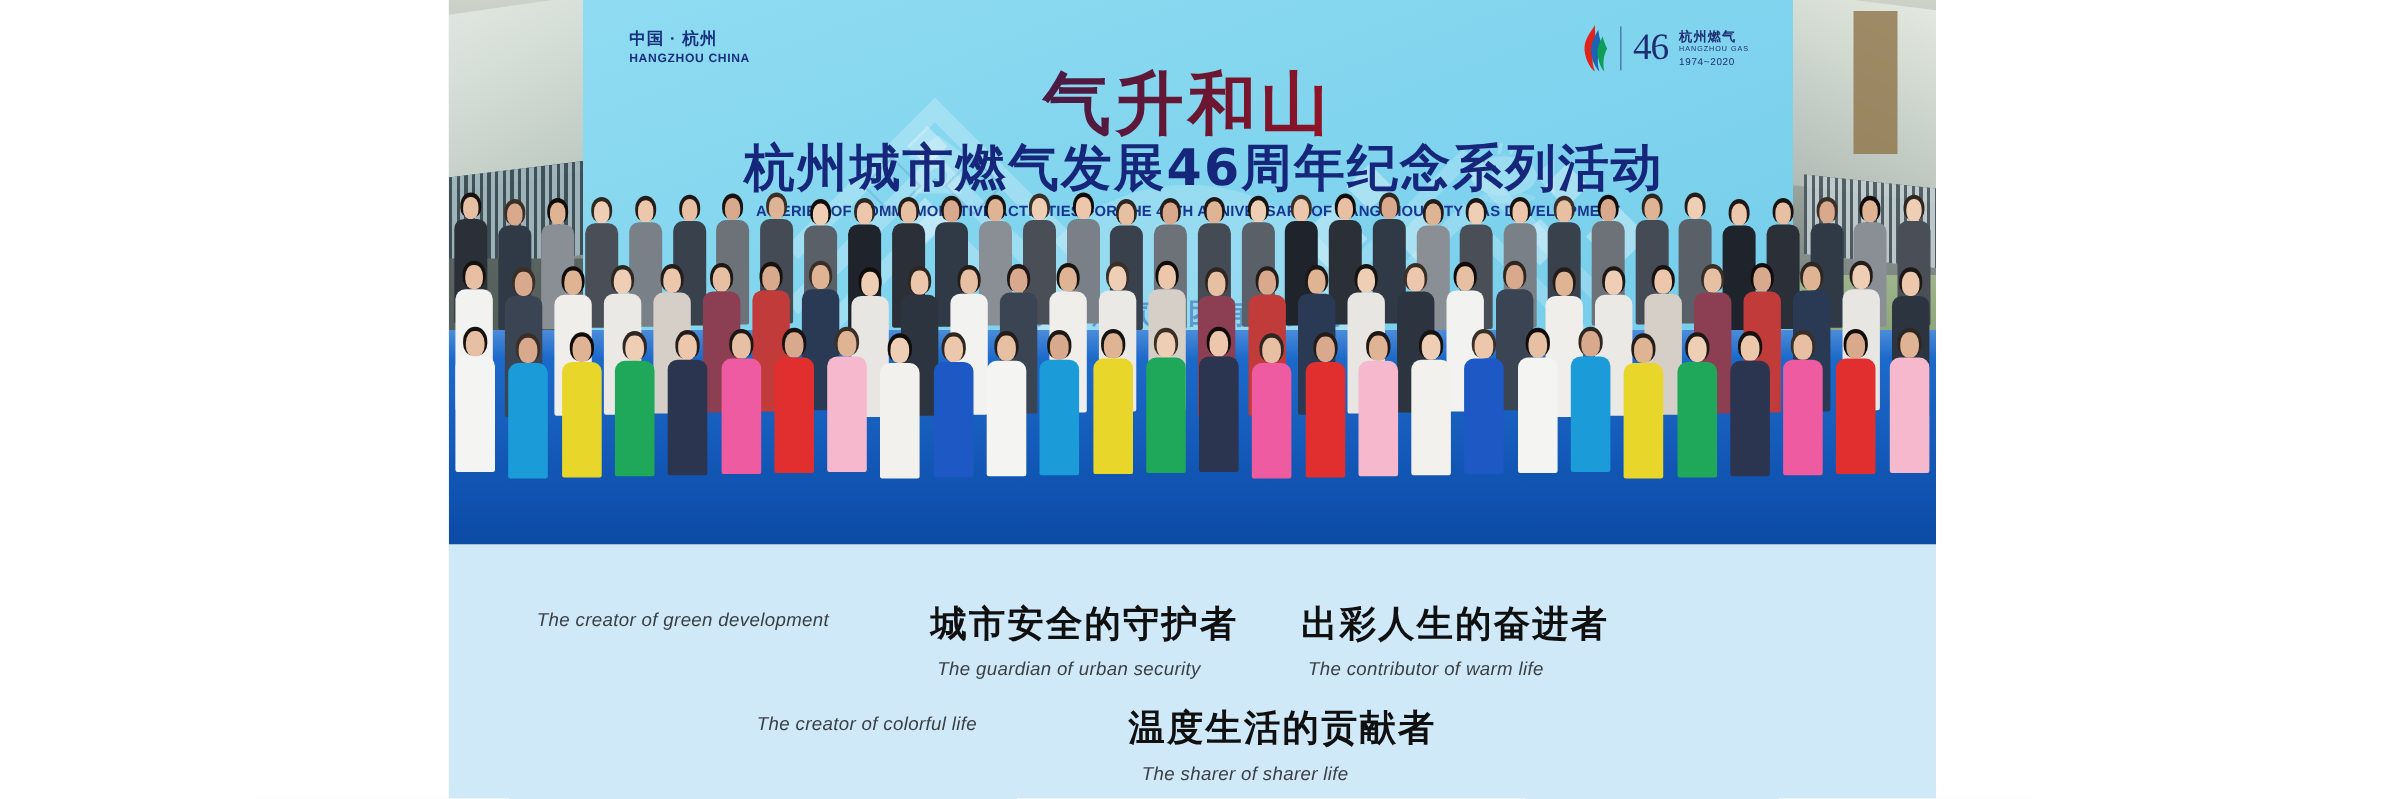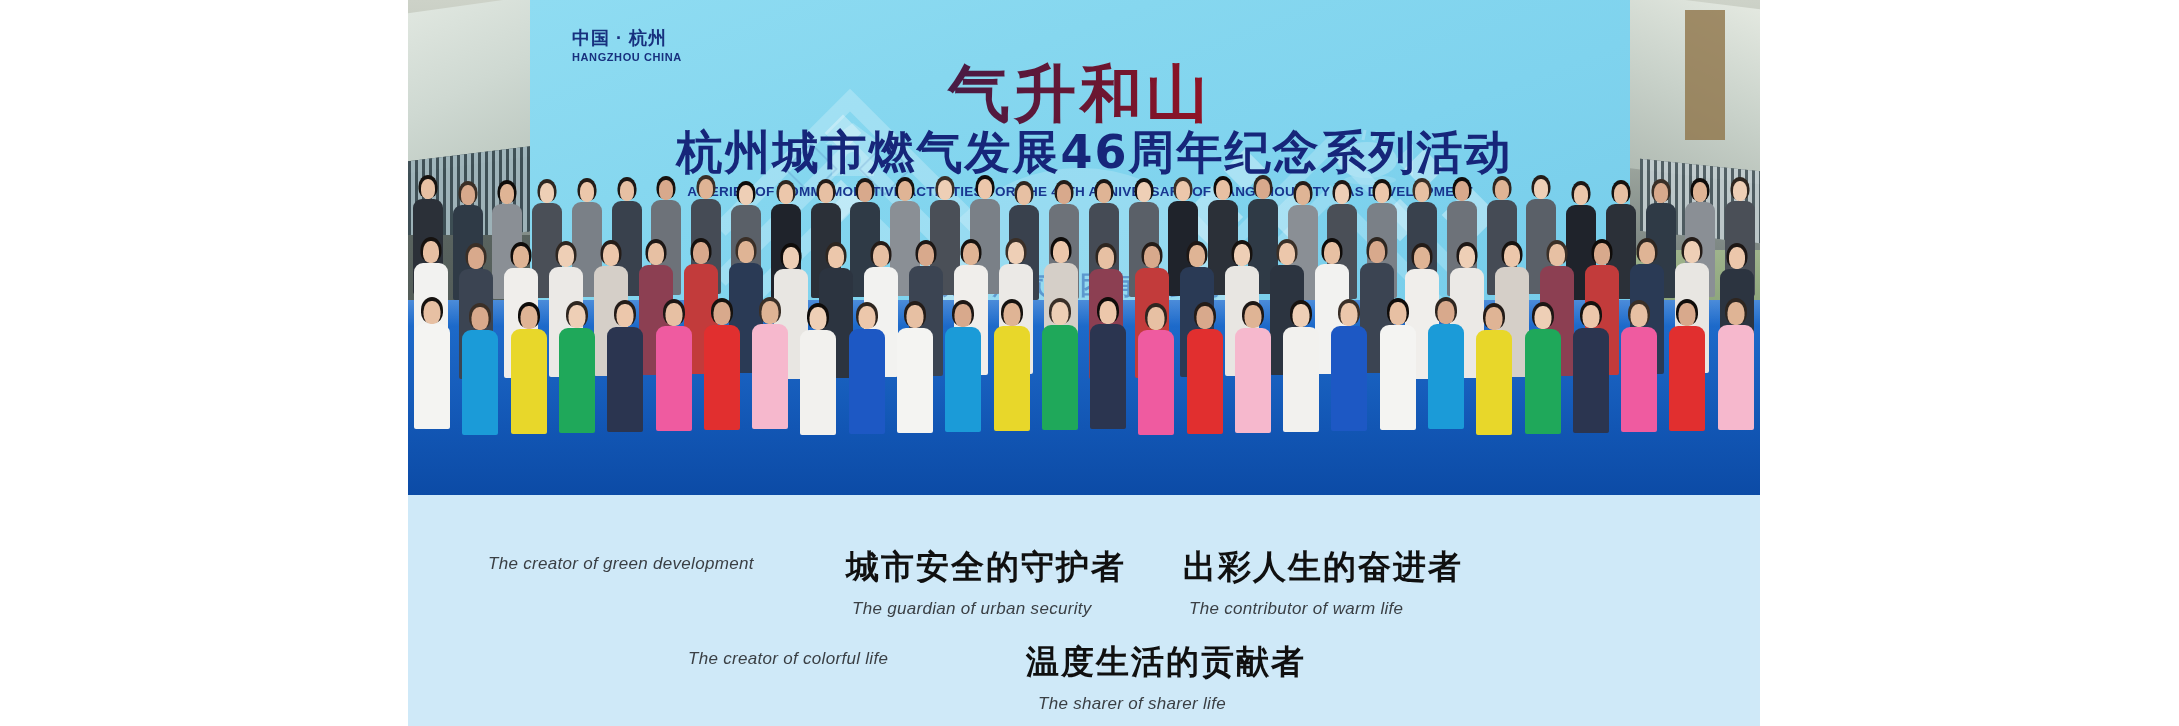--- a/index.html
+++ b/index.html
@@ -43,21 +43,21 @@
        overflow:hidden;}
   
   .deco-chev{position:absolute;opacity:.30;}
   .deco-diamond{position:absolute;background:rgba(255,255,255,.34);transform:rotate(45deg);}
   .deco-diamond.out{background:transparent;border:2px solid rgba(110,175,215,.55);}
   .deco-icon{position:absolute;opacity:.22;}
   .led-arc{position:absolute;left:50%;bottom:-150px;width:340px;height:340px;margin-left:-170px;
       border-radius:50%;background:rgba(255,255,255,.18);}
 
   .led-corner{position:absolute;left:42px;top:26px;color:#17307e;line-height:1.35;}
-  .led-corner .cn{font-size:18px;font-weight:700;letter-spacing:1px;}
+  .led-corner .cn{font-size:15px;font-weight:700;letter-spacing:1px;}
   .led-corner .en{font-size:11px;font-weight:700;letter-spacing:.6px;}
 
   
   .brand{position:absolute;right:40px;top:22px;display:flex;align-items:center;gap:10px;}
   .brand .flame{width:26px;height:44px;}
   .brand .divider{width:1px;height:40px;background:#2b3f86;opacity:.8;}
   .brand .num46{font-family:"Liberation Serif","DejaVu Serif",serif;font-size:34px;color:#1d2f72;
       letter-spacing:-1px;line-height:1;}
   .brand .btxt{color:#1d2f72;line-height:1.25;}
   .brand .btxt .b1{font-size:12px;font-weight:700;letter-spacing:1px;}
@@ -159,20 +159,34 @@
           <circle cx="28" cy="27" r="4" fill="#7fd3ee"></circle>
           <path d="M38 12 L40 2 M48 12 L52 4" stroke="#ffffff" stroke-width="3" fill="none"></path>
           <ellipse cx="45" cy="52" rx="26" ry="5" fill="#ffffff" opacity=".6"></ellipse>
         </svg>
 
         <div class="led-corner">
           <div class="cn">中国 · 杭州</div>
           <div class="en">HANGZHOU CHINA</div>
         </div>
 
+        <div class="brand">
+          <svg class="flame" viewBox="0 0 26 44">
+            <path d="M13 1 C6 11 2 17 4 27 C5.6 35 10 41 13 43 C9 33 11 26 15 20 C13 14 13 8 13 1 Z" fill="#e2231a"></path>
+            <path d="M16 5 C11 14 8 20 10 29 C11.4 36 15 41.5 17 43 C14 33 16 26 20 20 C17.5 14.5 16.5 10 16 5 Z" fill="#1b63b3"></path>
+            <path d="M20 11 C16 19 14 24 16 31 C17 37 20 42 21.5 43 C19.5 34 21.5 27 24 22 C22 18 20.6 14.5 20 11 Z" fill="#0f9d58"></path>
+          </svg>
+          <span class="divider"></span>
+          <span class="num46">46</span>
+          <span class="btxt">
+            <div class="b1">杭州燃气</div>
+            <div class="b2">HANGZHOU GAS</div>
+            <div class="b3">1974~2020</div>
+          </span>
+        </div>
 
         <div class="art-logo">气升和山</div>
         <div class="main-title">杭州城市燃气发展46周年纪念系列活动</div>
         <div class="sub-title">A SERIES OF COMMEMORATIVE ACTIVITIES FOR THE 46TH ANNIVERSARY OF HANGZHOU CITY GAS DEVELOPMENT</div>
         <div class="stage-band-txt">杭州燃气集团有限公司</div>
       </div>
 
       <div id="stage"></div>
 
       <div class="crowd" id="rowBack" style="top:178px;height:150px;">

